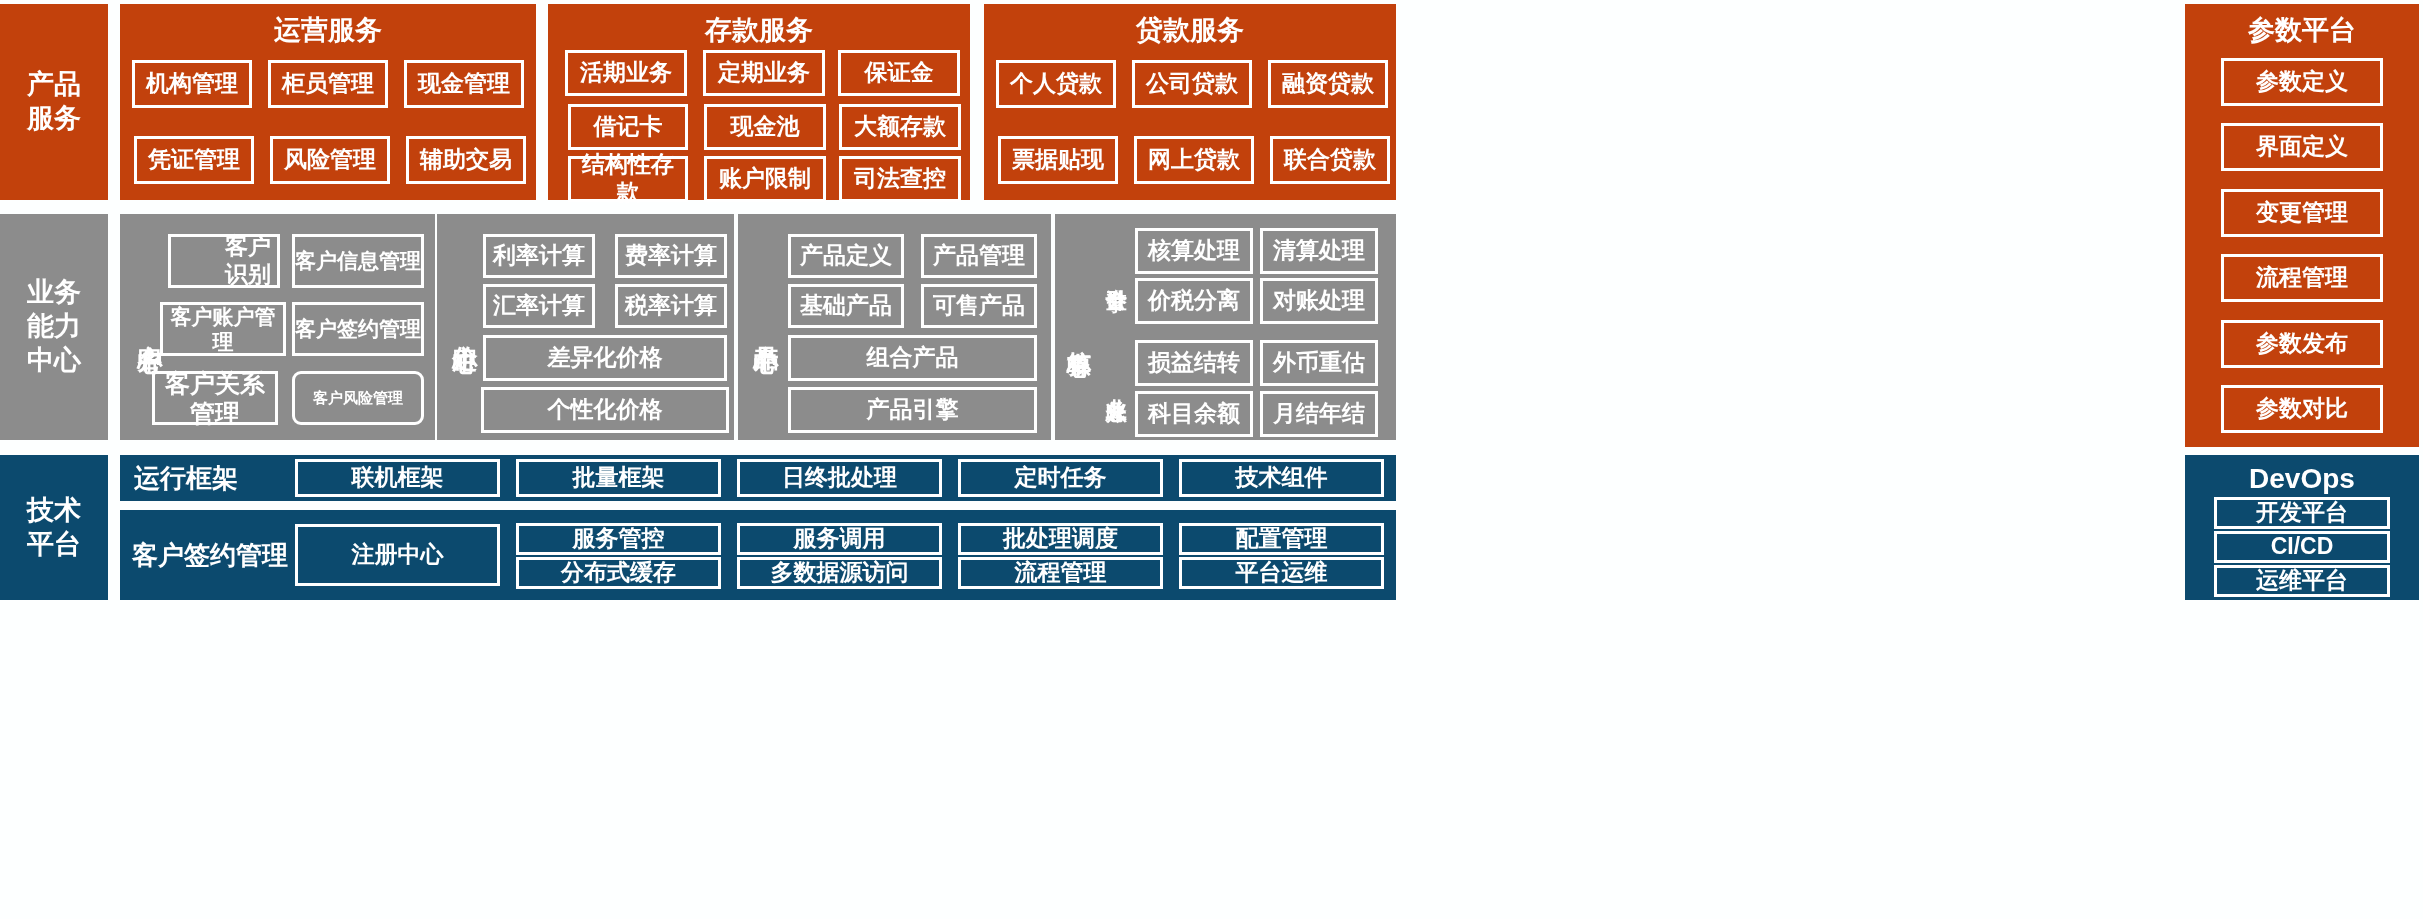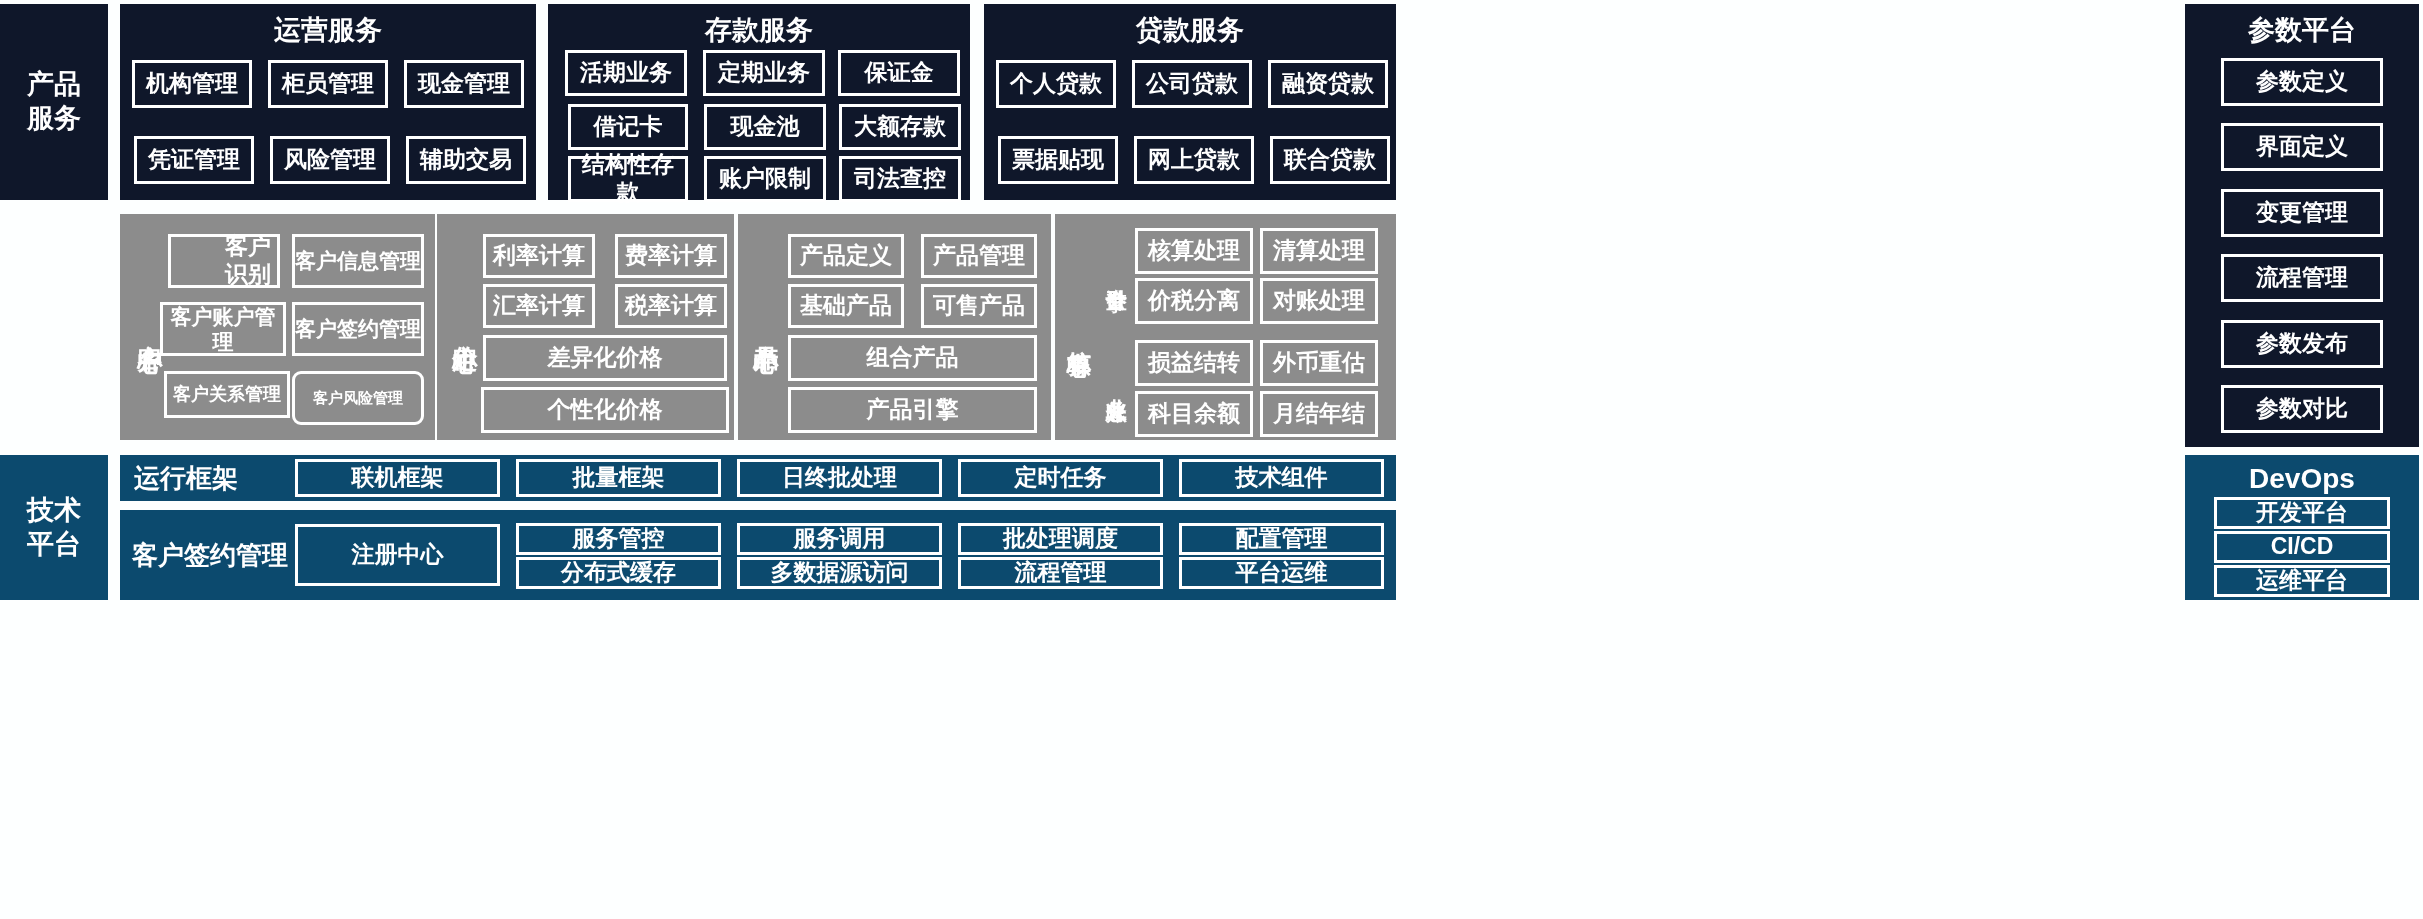--- a/index.html
+++ b/index.html
@@ -5,21 +5,21 @@
   html,body{margin:0;padding:0;background:#fdffff;}
   body{
     font-family:"Liberation Sans","DejaVu Sans",sans-serif;
     width:2423px;height:919px;overflow:hidden;
     color:#ffffff;
   }
   .canvas{position:relative;width:2423px;height:919px;box-sizing:border-box;}
 
   
   .band{position:absolute;box-sizing:border-box;}
-  .teal{background:#0f172a;}
+  .teal{background:#c2410c;}
   .gray{background:#8c8c8c;}
   .blue{background:#0c4a6e;}
 
   .rowlabel{
     position:absolute;display:flex;align-items:center;justify-content:center;
     text-align:left;font-weight:bold;font-size:27px;line-height:1.25;
     box-sizing:border-box;
   }
 
   .grouptitle{
@@ -97,28 +97,33 @@
   <div class="band teal" style="left:2185px;top:4px;width:234px;height:443px;">
     <div class="grouptitle">参数平台</div>
     <div class="cell" style="left:36px;top:54px;width:162px;height:48px;">参数定义</div>
     <div class="cell" style="left:36px;top:119px;width:162px;height:48px;">界面定义</div>
     <div class="cell" style="left:36px;top:185px;width:162px;height:48px;">变更管理</div>
     <div class="cell" style="left:36px;top:250px;width:162px;height:48px;">流程管理</div>
     <div class="cell" style="left:36px;top:316px;width:162px;height:48px;">参数发布</div>
     <div class="cell" style="left:36px;top:381px;width:162px;height:48px;">参数对比</div>
   </div>
 
+  <div class="band gray rowlabel" style="left:0;top:214px;width:108px;height:226px;">
+    <span style="white-space:pre-line;">业务
+能力
+中心</span>
+  </div>
 
   <div class="band gray" style="left:120px;top:214px;width:315px;height:226px;">
     <div class="vlabel" style="left:10px;top:0;width:40px;height:226px;">客户中心</div>
     <div class="cell" style="left:48px;top:20px;width:112px;height:54px;padding-left:48px;">客户识别</div>
     <div class="cell" style="left:172px;top:20px;width:132px;height:54px;font-size:21px;">客户信息管理</div>
     <div class="cell" style="left:40px;top:88px;width:126px;height:54px;font-size:21px;">客户账户管理</div>
     <div class="cell" style="left:172px;top:88px;width:132px;height:54px;font-size:21px;">客户签约管理</div>
-    <div class="cell" style="left:44px;top:157px;width:126px;height:47px;font-size:18px;">客户关系管理</div>
+    <div class="cell" style="left:32px;top:157px;width:126px;height:54px;font-size:25px;">客户关系管理</div>
     <div class="cell" style="left:172px;top:157px;width:132px;height:54px;font-size:15px;border-radius:9px;">客户风险管理</div>
   </div>
 
   <div class="band gray" style="left:437px;top:214px;width:297px;height:226px;">
     <div class="vlabel" style="left:8px;top:0;width:40px;height:226px;">定价中心</div>
     <div class="cell" style="left:46px;top:20px;width:112px;height:44px;">利率计算</div>
     <div class="cell" style="left:178px;top:20px;width:112px;height:44px;">费率计算</div>
     <div class="cell" style="left:46px;top:70px;width:112px;height:44px;">汇率计算</div>
     <div class="cell" style="left:178px;top:70px;width:112px;height:44px;">税率计算</div>
     <div class="cell" style="left:46px;top:121px;width:244px;height:46px;">差异化价格</div>

